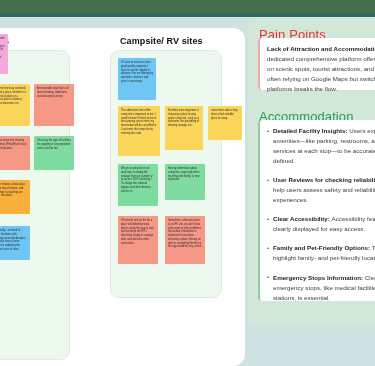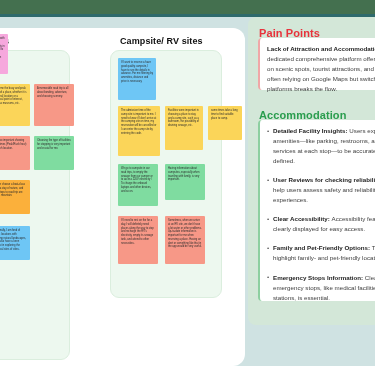--- a/index.html
+++ b/index.html
@@ -66,21 +66,21 @@
 
   
   .panel {
     position: absolute; top: 17px; left: 248px; width: 160px; height: 308px;
     background: #d3e7d8;
     border-radius: 8px 0 0 8px;
   }
 
   .sec-head {
     position: absolute;
-    font-size: 11px; font-weight: bold; letter-spacing: .1px;
+    font-size: 13px; font-weight: normal; letter-spacing: .1px;
   }
   .sec-head.pain { color: #e8323c; left: 259px; top: 27px; }
   .sec-head.exp  { color: #2a9d4e; left: 259px; top: 109px; }
 
   .info-card {
     position: absolute;
     background: #ffffff;
     border-radius: 4px;
     padding: 6px 7px 6px 7px;
   }

